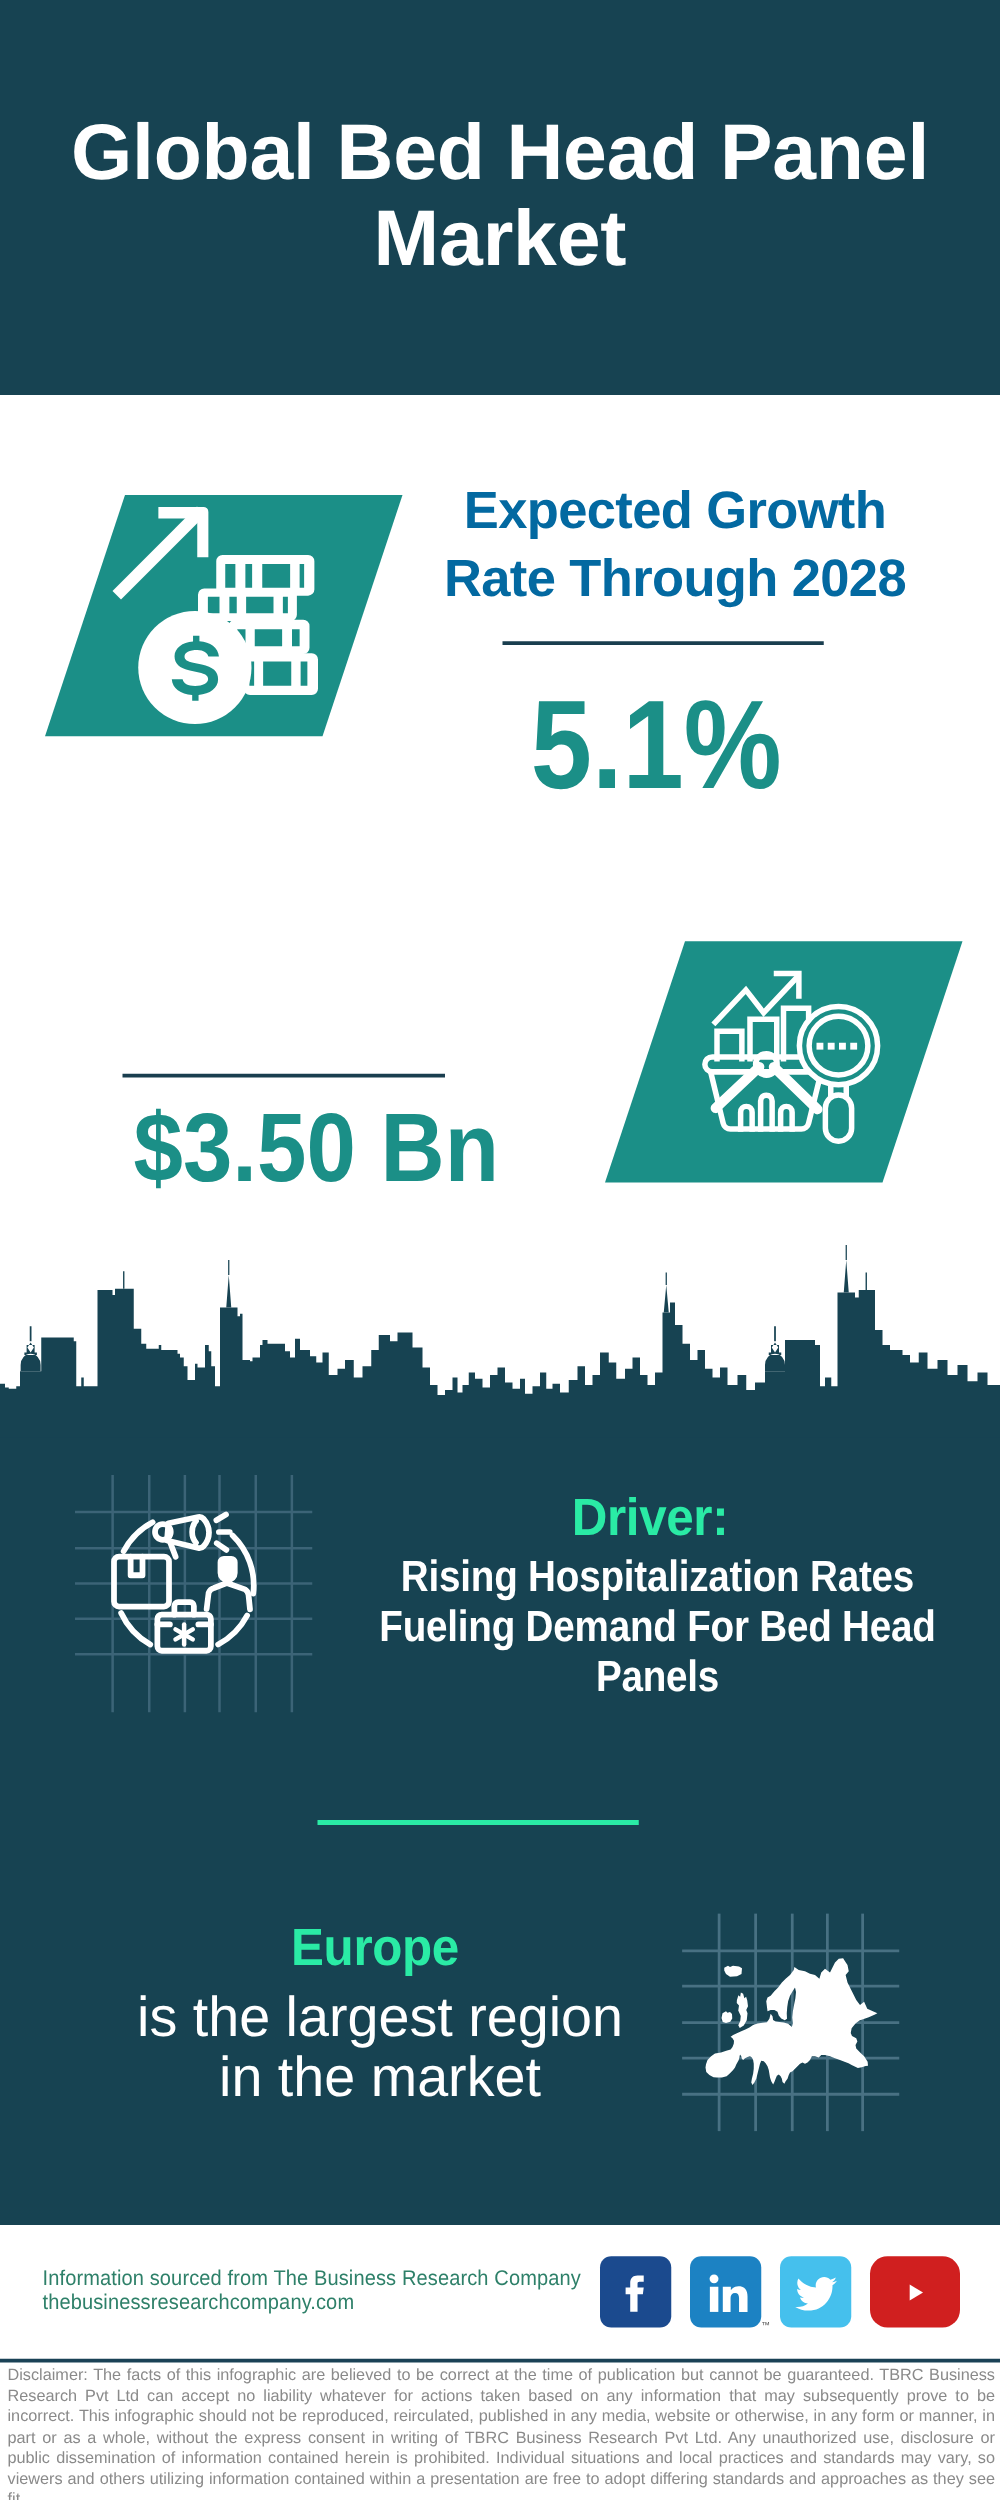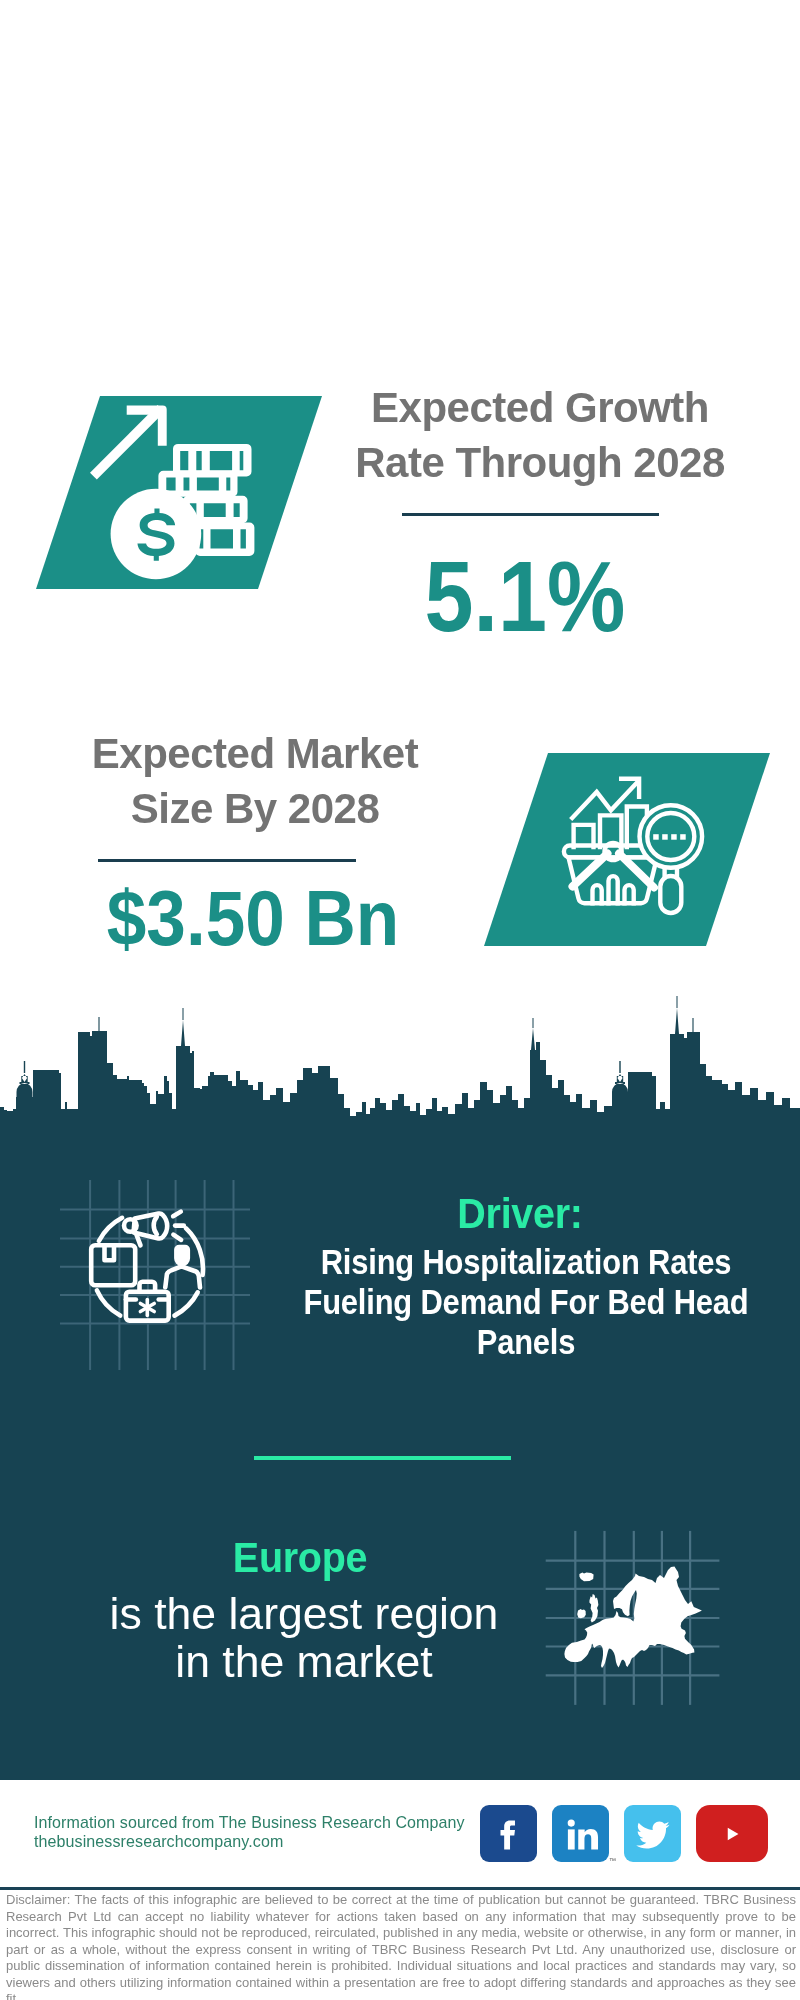--- a/index.html
+++ b/index.html
@@ -25,21 +25,21 @@
   }
 
   
   .stats { position:absolute; left:0; top:0; width:800px; height:1000px; background:transparent; }
 
   .para {
     position:absolute;
     background:#1B8F87;
   }
   .stat-head {
-    color:#737373; font-weight:bold; font-size:42px; line-height:55px; white-space:pre-line;
+    color:#0369a1; font-weight:bold; font-size:42px; line-height:55px; white-space:pre-line;
     text-align:center; letter-spacing:-0.5px;
   }
   .stat-rule { position:absolute; height:3px; background:#1A3E4F; }
   .stat-value {
     position:absolute; color:#1B8F87; font-weight:bold;
     font-size:101px; line-height:101px; text-align:center; letter-spacing:0px;
     transform:scaleX(0.872); transform-origin:center center;
   }
 
   
@@ -97,20 +97,23 @@
   .disclaimer {
     position:absolute; left:6px; top:1892px; width:790px;
     color:#8a8a8a; font-size:13px; line-height:16.5px; text-align:justify;
   }
   .stat-value.v2 { font-size:78px; line-height:78px; transform:scaleX(0.911); }
 </style>
 </head>
 <body>
 
 <div class="page">
+  <div class="header">
+    <div class="header-title">Global Bed Head Panel Market</div>
+  </div>
 
   <div class="stats">
 
     <svg class="para" style="left:20px;top:386px;width:320px;height:214px;background:none;" viewBox="0 0 320 214">
       <polygon points="80,10 302,10 238,203 16,203" fill="#1B8F87"></polygon>
       <g fill="#ffffff">
 
         <path d="M106.7,19.5 h36.0 a4,4 0 0 1 4,4 v36.2 h-8.9 v-30.9 h-31.1 z"></path>
 
         <path d="M70.0,86.7 L137.6,19.1 L144.4,25.9 L76.8,93.5 z"></path>
@@ -123,22 +126,20 @@
       </g>
       <g fill="#1B8F87" transform="translate(38.502,42.722) scale(0.6887,0.6946)">
         <path d="M117.8,138.5 c0,-9.2 9.0,-16.2 21.5,-17.0 v-6.6 h7.4 v6.5 c12.6,0.6 21.9,7.5 22.7,17.6 h-12.3 c-0.9,-4.6 -5.5,-7.4 -12.7,-7.7 v0.0 c-9.6,0 -15.0,3.0 -15.0,7.5 c0,3.7 3.2,5.8 10.1,7.3 l9.9,2.1 c13.0,2.8 19.0,8.0 19.0,17.0 c0,10.0 -9.4,17.2 -22.7,17.9 v6.9 h-7.4 v-6.9 c-13.5,-0.6 -23.0,-7.6 -23.7,-18.0 h12.6 c0.9,4.8 6.1,7.7 14.4,7.7 c9.3,0 15.2,-3.2 15.2,-8.0 c0,-3.9 -3.0,-6.0 -10.6,-7.6 l-10.6,-2.3 c-12.3,-2.6 -17.8,-8.0 -17.8,-16.4 z"></path>
       </g>
     </svg>
     <div class="stat-head" style="position:absolute;left:330px;top:380px;width:420px;">Expected Growth
 Rate Through 2028</div>
     <div class="stat-rule" style="left:402px;top:513px;width:257px;"></div>
     <div class="stat-value" style="left:315px;top:546px;width:420px;">5.1%</div>
 
-    <div class="stat-head" style="position:absolute;left:45px;top:726px;width:420px;">Expected Market
-Size By 2028</div>
     <div class="stat-rule" style="left:98px;top:859px;width:258px;"></div>
     <div class="stat-value v2" style="left:43px;top:879px;width:420px;">$3.50 Bn</div>
     <svg class="para" style="left:468px;top:743px;width:320px;height:214px;background:none;" viewBox="0 0 320 214">
       <polygon points="80,10 302,10 238,203 16,203" fill="#1B8F87"></polygon>
       <g fill="none" stroke="#ffffff" stroke-width="4.4" stroke-linecap="square" stroke-linejoin="miter">
 
         <polyline points="104.2,74.9 128.7,48.9 142.9,67.3 168.5,40.0"></polyline>
 
         <polyline points="153.2,35.8 171.1,35.8 171.1,53.8"></polyline>
 

